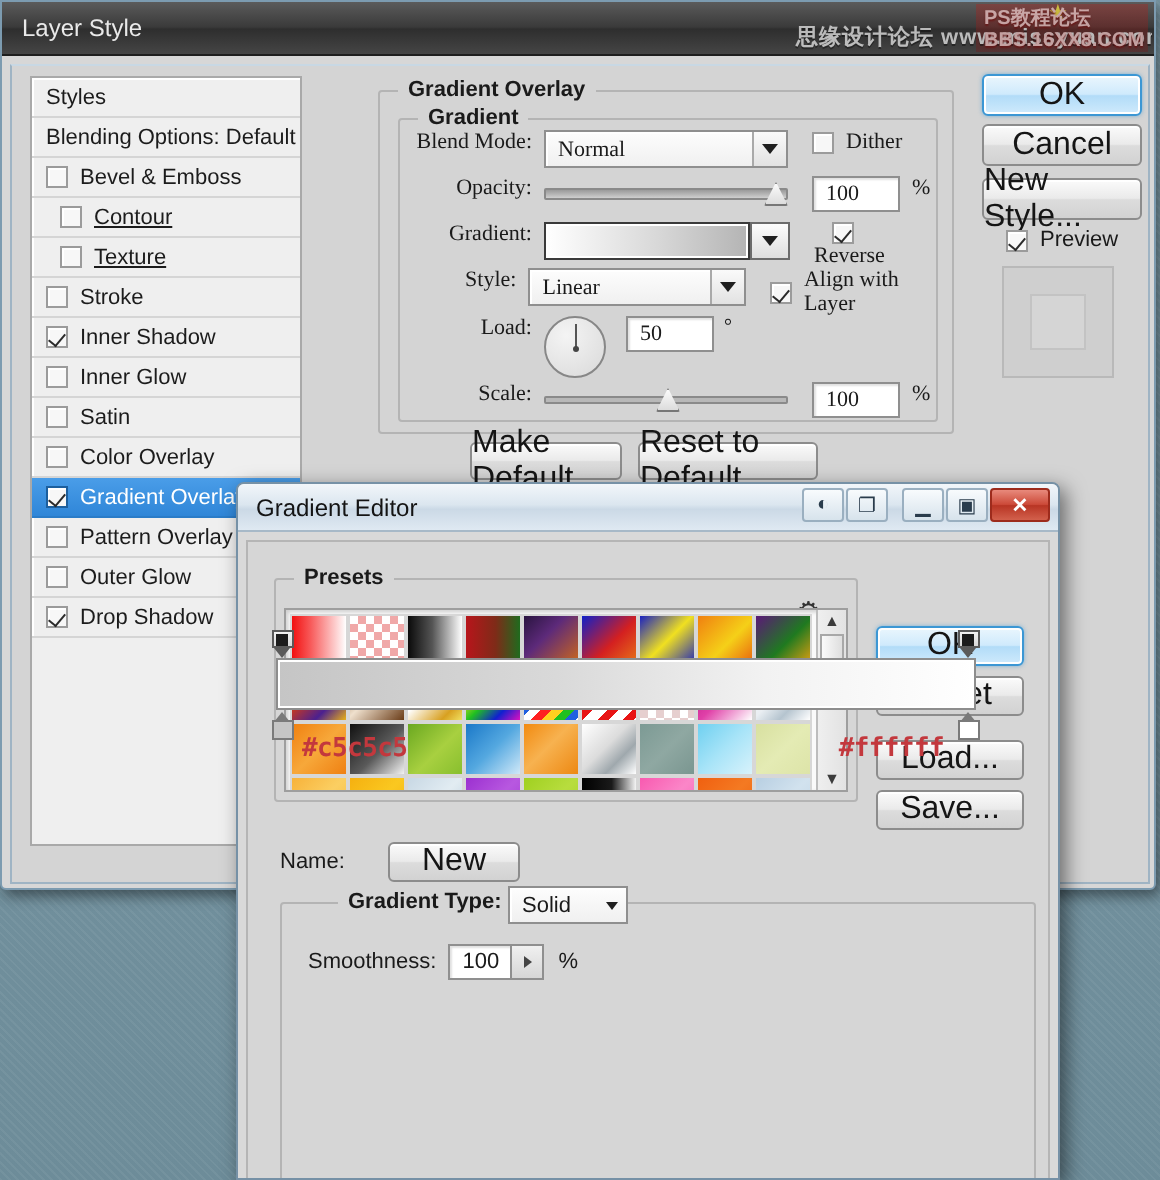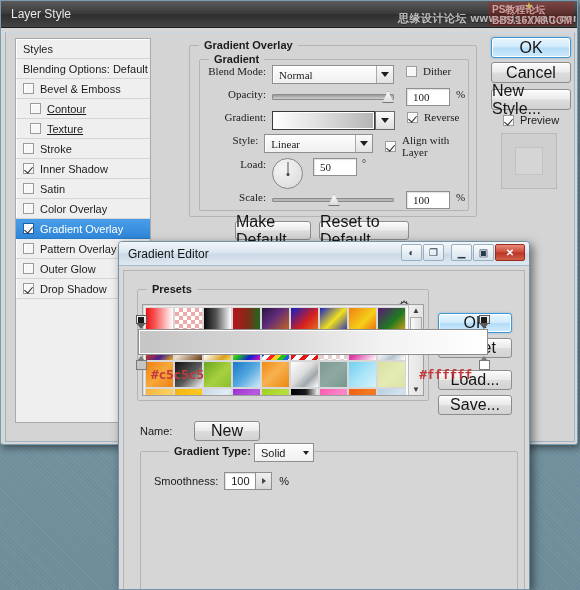--- a/index.html
+++ b/index.html
@@ -425,20 +425,24 @@
         <div class="sl-row">
           <span class="cbx"></span>
           <span>Stroke</span>
         </div>
         <div class="sl-row">
           <span class="cbx checked"></span>
           <span>Inner Shadow</span>
         </div>
         <div class="sl-row">
           <span class="cbx"></span>
+          <span>Inner Glow</span>
+        </div>
+        <div class="sl-row">
+          <span class="cbx"></span>
           <span>Satin</span>
         </div>
         <div class="sl-row">
           <span class="cbx"></span>
           <span>Color Overlay</span>
         </div>
         <div class="sl-row selected">
           <span class="cbx checked"></span>
           <span>Gradient Overlay</span>
         </div>
@@ -490,21 +494,21 @@
     </div>
     <span style="margin-left:6px;">%</span>
   </div>
 
   <div class="row" style="left:198px; top:110px; width:268px;">
     <span class="lbl" style="width:67px;">Gradient:</span>
     <div class="grad-preview" style="width:103px; margin-left:6px; background:linear-gradient(90deg,#ffffff 0%,#d8d8d8 55%,#b4b4b4 100%);"></div>
     <div class="grad-btn">
         <i class="caret"></i>
       </div>
-    <div class="chk-lbl" style="margin-left:12px;">
+    <div class="chk-lbl" style="margin-left:12px;flex-direction:column;">
       <span class="cbx checked"></span>
       <span>Reverse</span>
     </div>
   </div>
 
   <div class="row" style="left:198px; top:133px; width:268px;">
     <span class="lbl" style="width:67px;">Style:</span>
     <div class="sel" style="width:122px; margin-left:6px;">
       <span>Linear</span>
       <span class="arrow">

